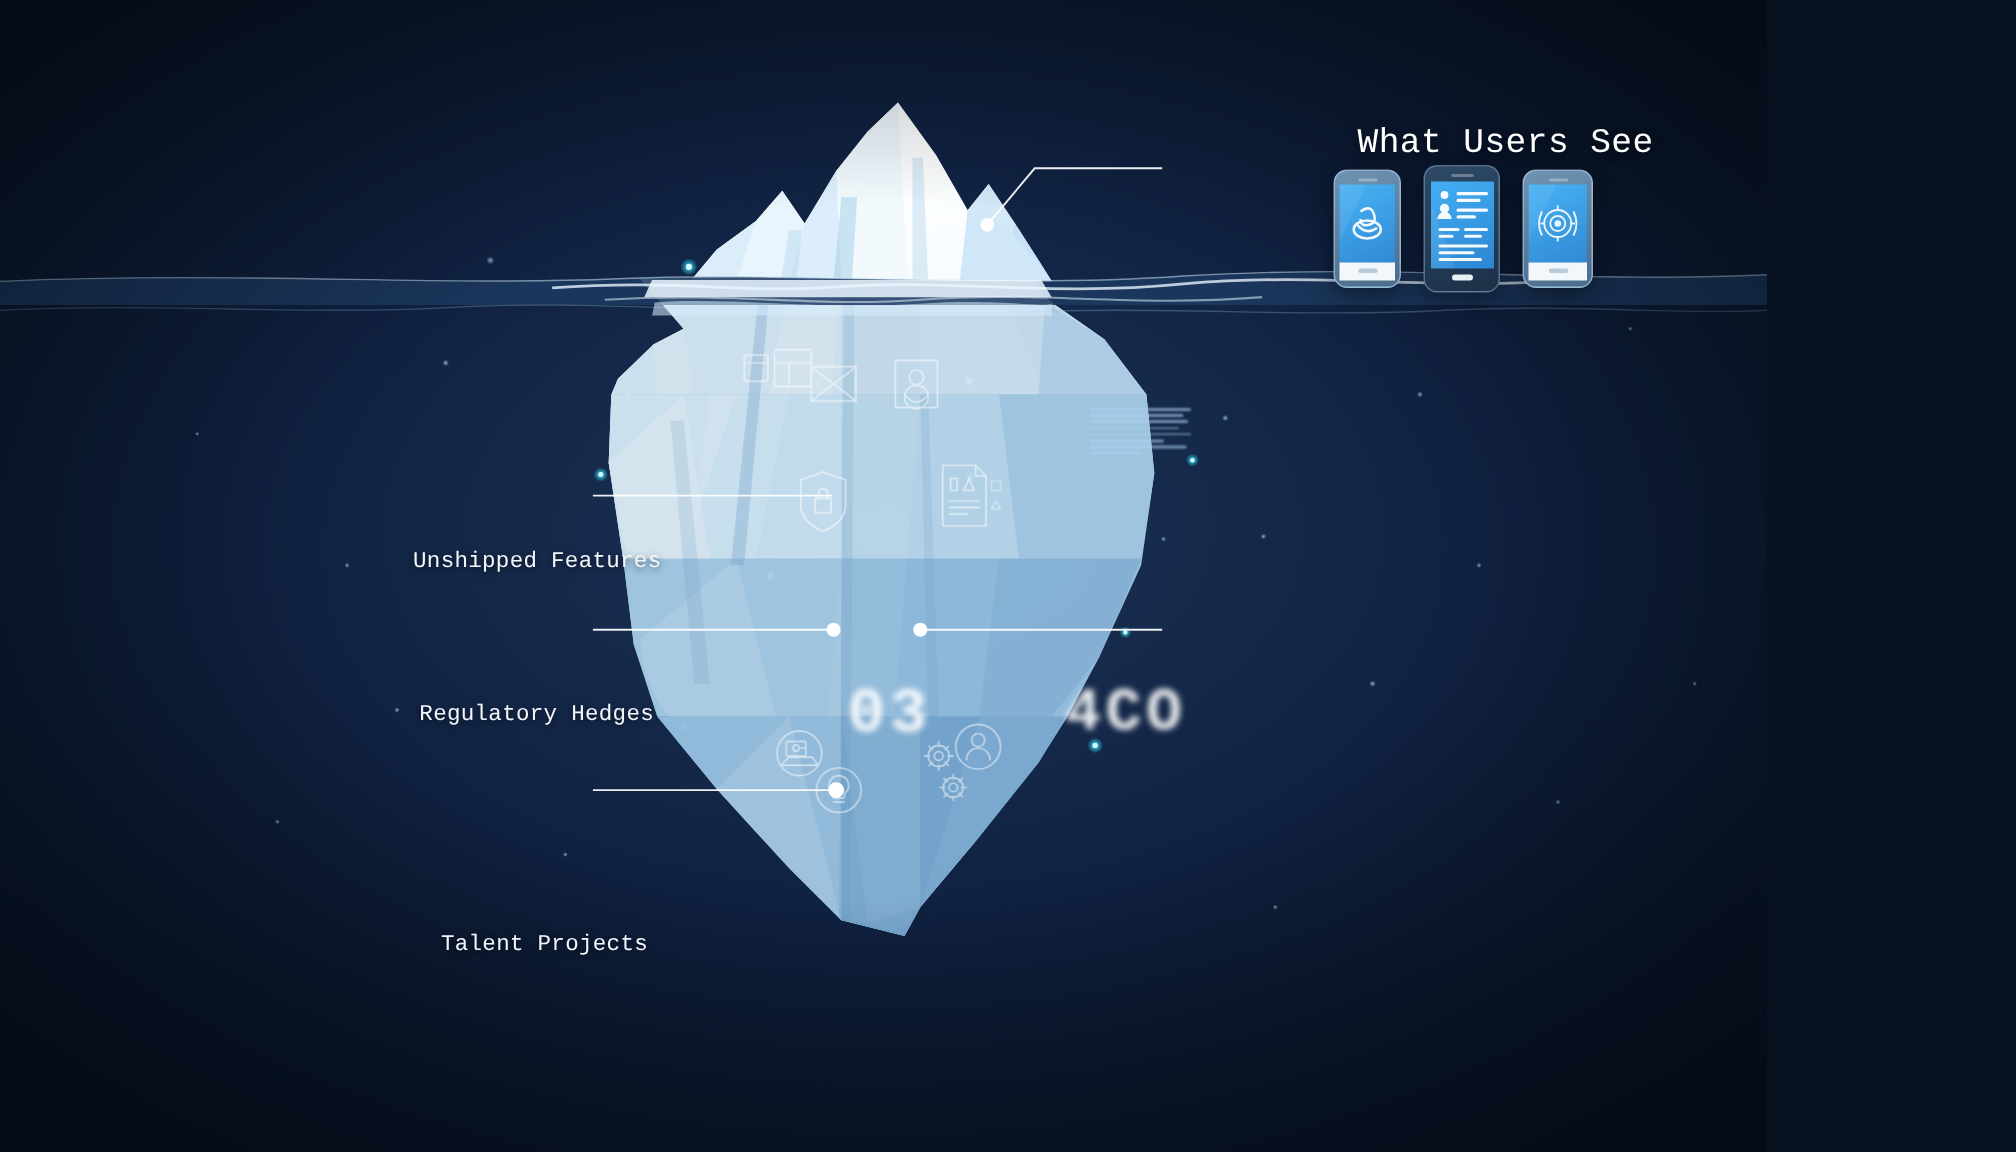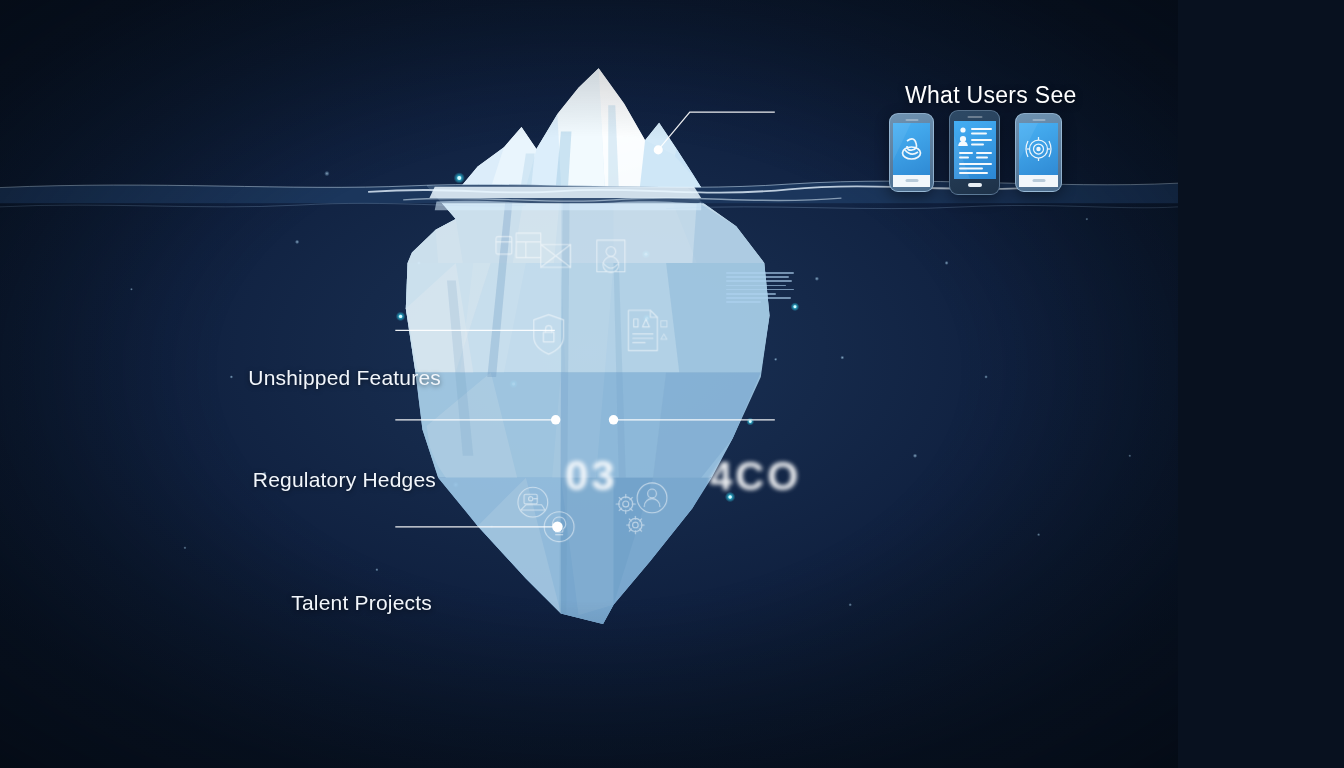--- a/index.html
+++ b/index.html
@@ -7,34 +7,35 @@
   body{
     font-family:"Liberation Sans","DejaVu Sans",sans-serif;
     -webkit-font-smoothing:antialiased;
   }
   #stage{
     position:relative;
     width:1178px;height:768px;
     overflow:hidden;
     background:
       radial-gradient(ellipse 62% 58% at 50% 46%, #1a3257 0%, #15294a 32%, #102140 58%, #0c1a31 80%, #091425 100%);
+    font-family: Liberation Mono, monospace;
   }
   
   #stage::after{
     content:"";position:absolute;inset:0;pointer-events:none;
     background:radial-gradient(ellipse 75% 72% at 50% 48%, rgba(0,0,0,0) 42%, rgba(4,10,20,.45) 78%, rgba(3,8,16,.72) 100%);
   }
   .layer{position:absolute;inset:0;}
   svg.layer{display:block;}
 
   
   .lbl{
     position:absolute;
     color:#f2f6fb;
-    font-size:21px;
+    font-size:15px;
     letter-spacing:.2px;
     white-space:nowrap;
     text-shadow:0 1px 5px rgba(0,0,0,.55);
     z-index:7;
   }
   .lbl.right-al{text-align:right;}
   .heading{
     position:absolute;
     color:#ffffff;
     font-size:23px;
@@ -394,21 +395,21 @@
     </g>
   </svg>
 
   <div class="heading" style="left:905px;top:82px;">What Users See</div>
 
   <div class="lbl right-al" style="left:145px;top:366px;width:296px;">Unshipped Features</div>
 
   <div class="lbl right-al" style="left:145px;top:468px;width:291px;">Regulatory Hedges</div>
 
 
-  <div class="lbl right-al" style="left:145px;top:591px;width:287px;">Talent Projects</div>
+  <div class="lbl right-al" style="left:145px;top:621px;width:287px;">Talent Projects</div>
 
   <div class="phones" style="left:0;top:0;width:1344px;height:768px;">
 
     <div class="phone" style="left:889px;top:113px;width:43px;height:77px;
                 background:linear-gradient(160deg,#6f93b2,#4b6b8b);
                 border:1px solid rgba(190,220,245,.55);">
       <div class="speaker" style="top:4.5px;width:13px;height:2.2px;"></div>
       <div class="screen" style="left:3px;top:9px;width:37px;height:52px;
                 background:linear-gradient(155deg,#49b2f4,#2f8ad4);">
         <svg viewBox="0 0 37 52" width="37" height="52">

